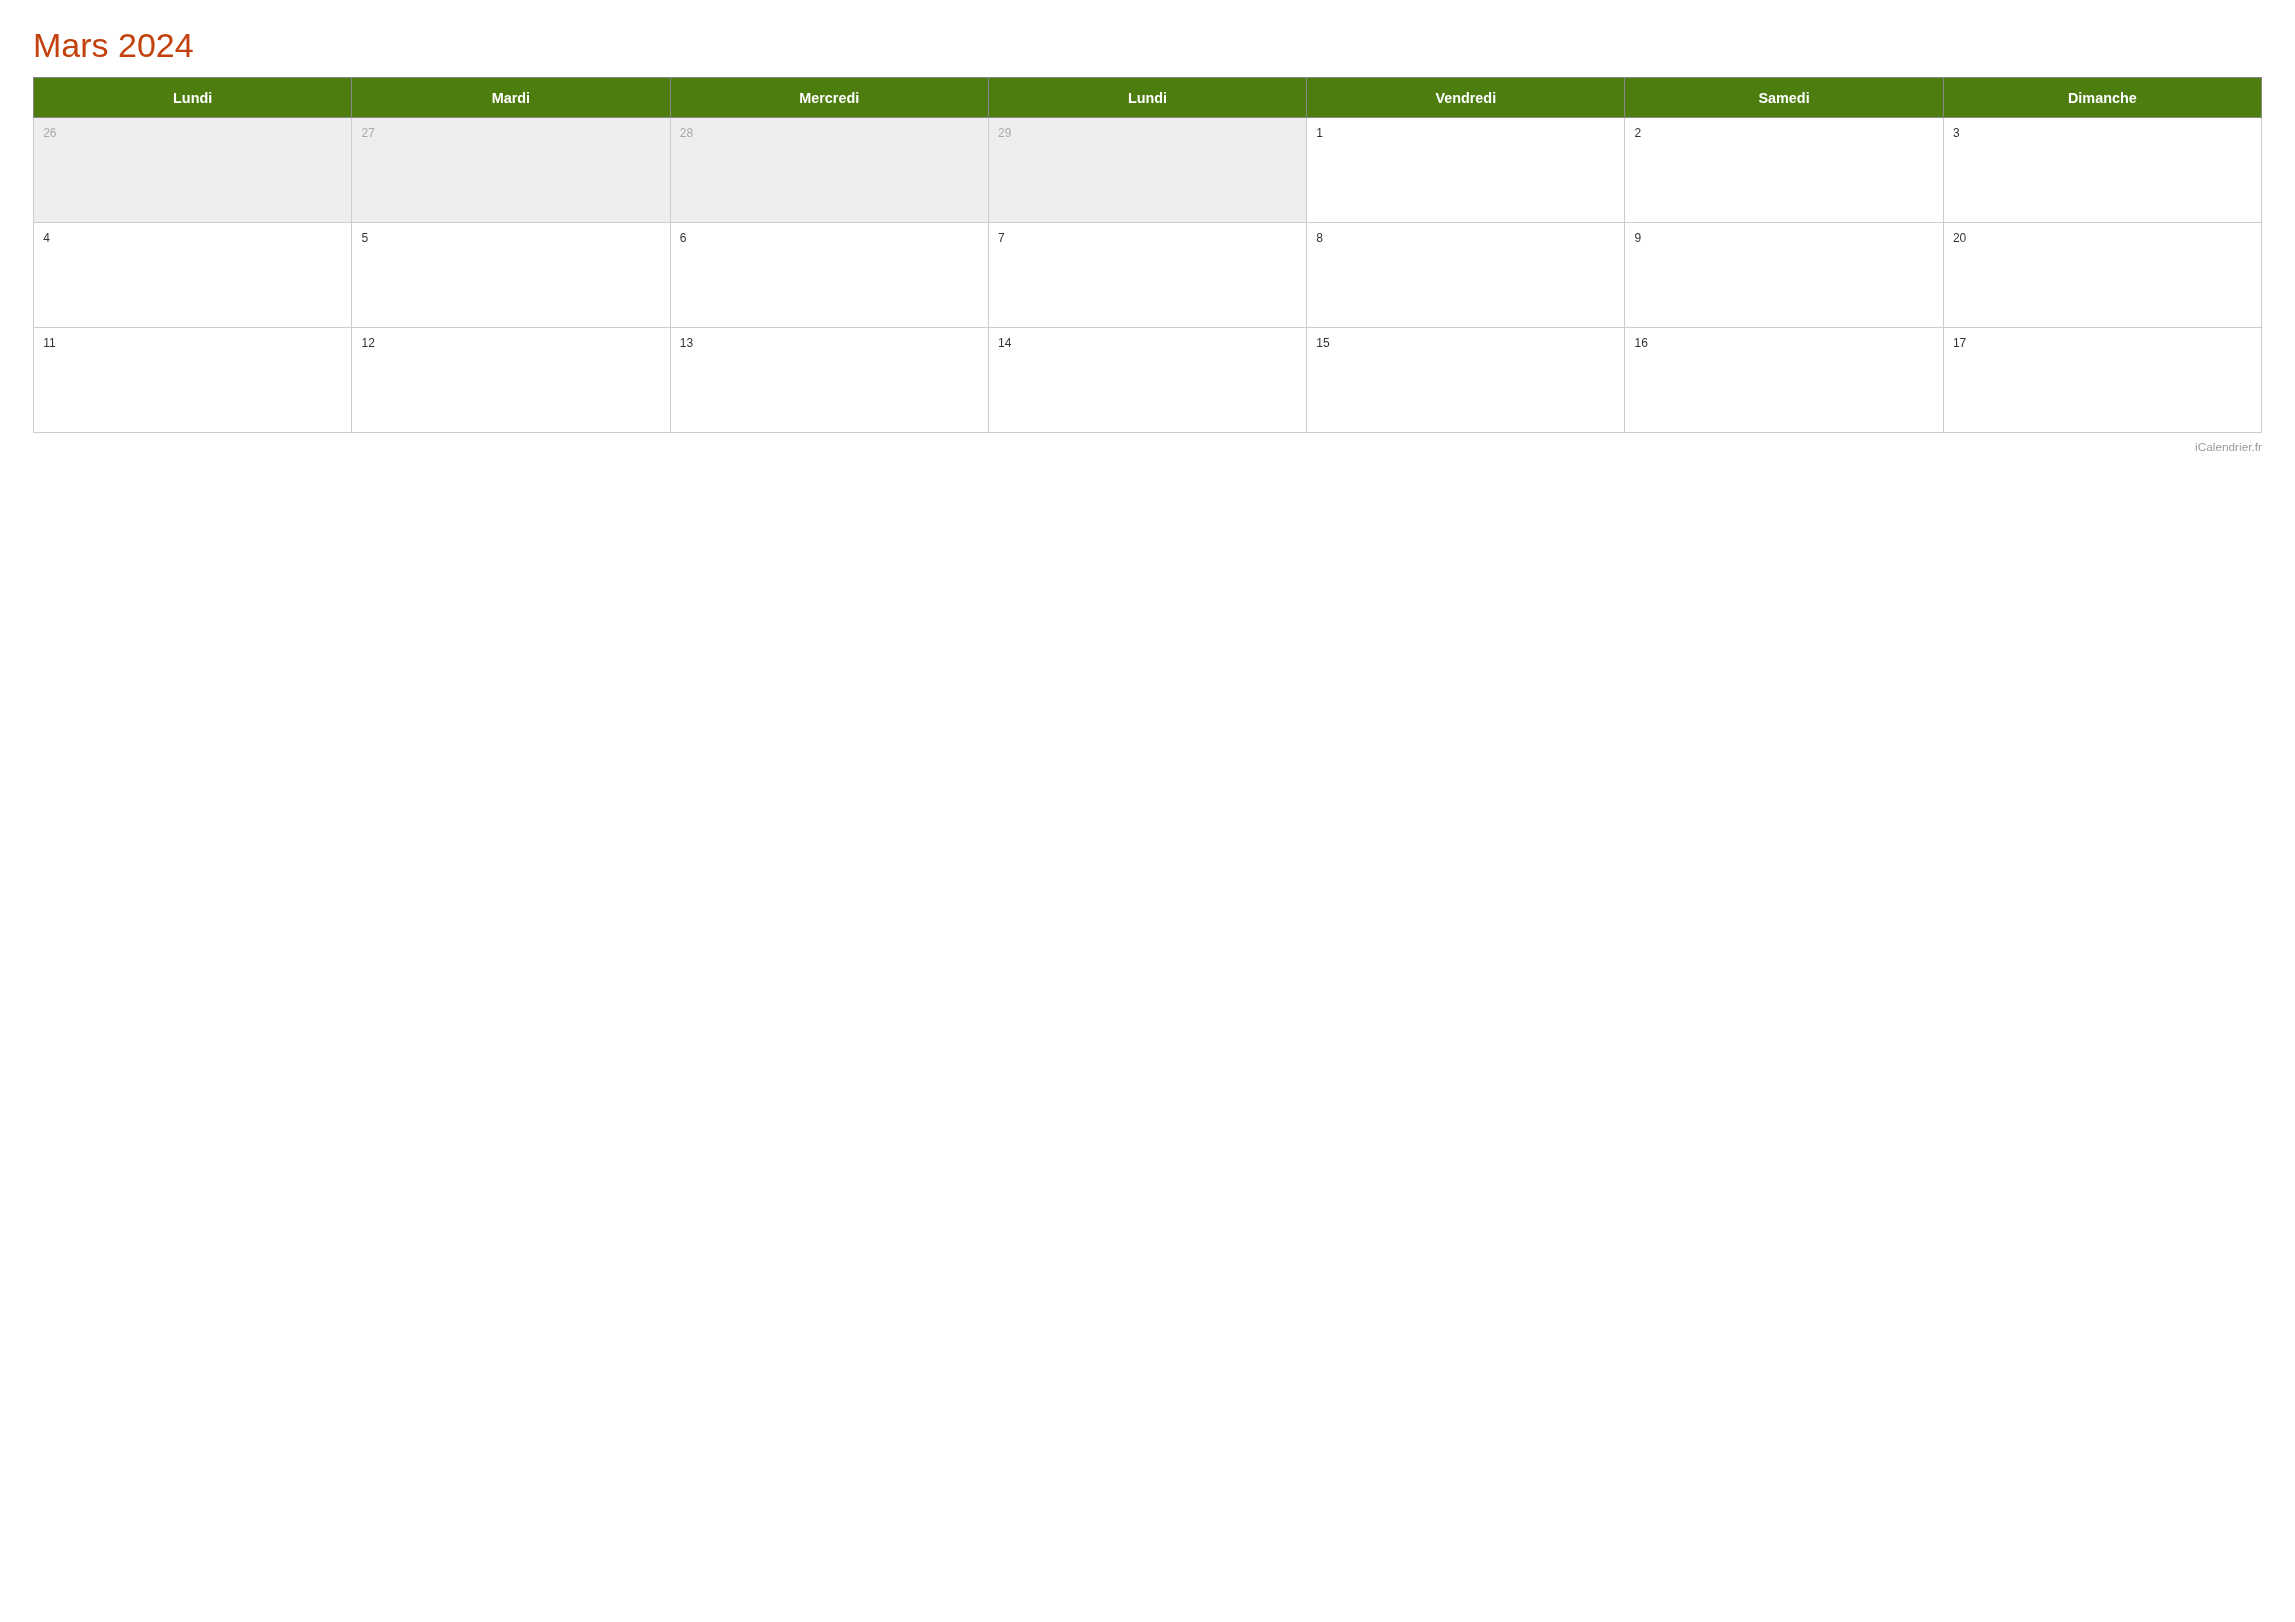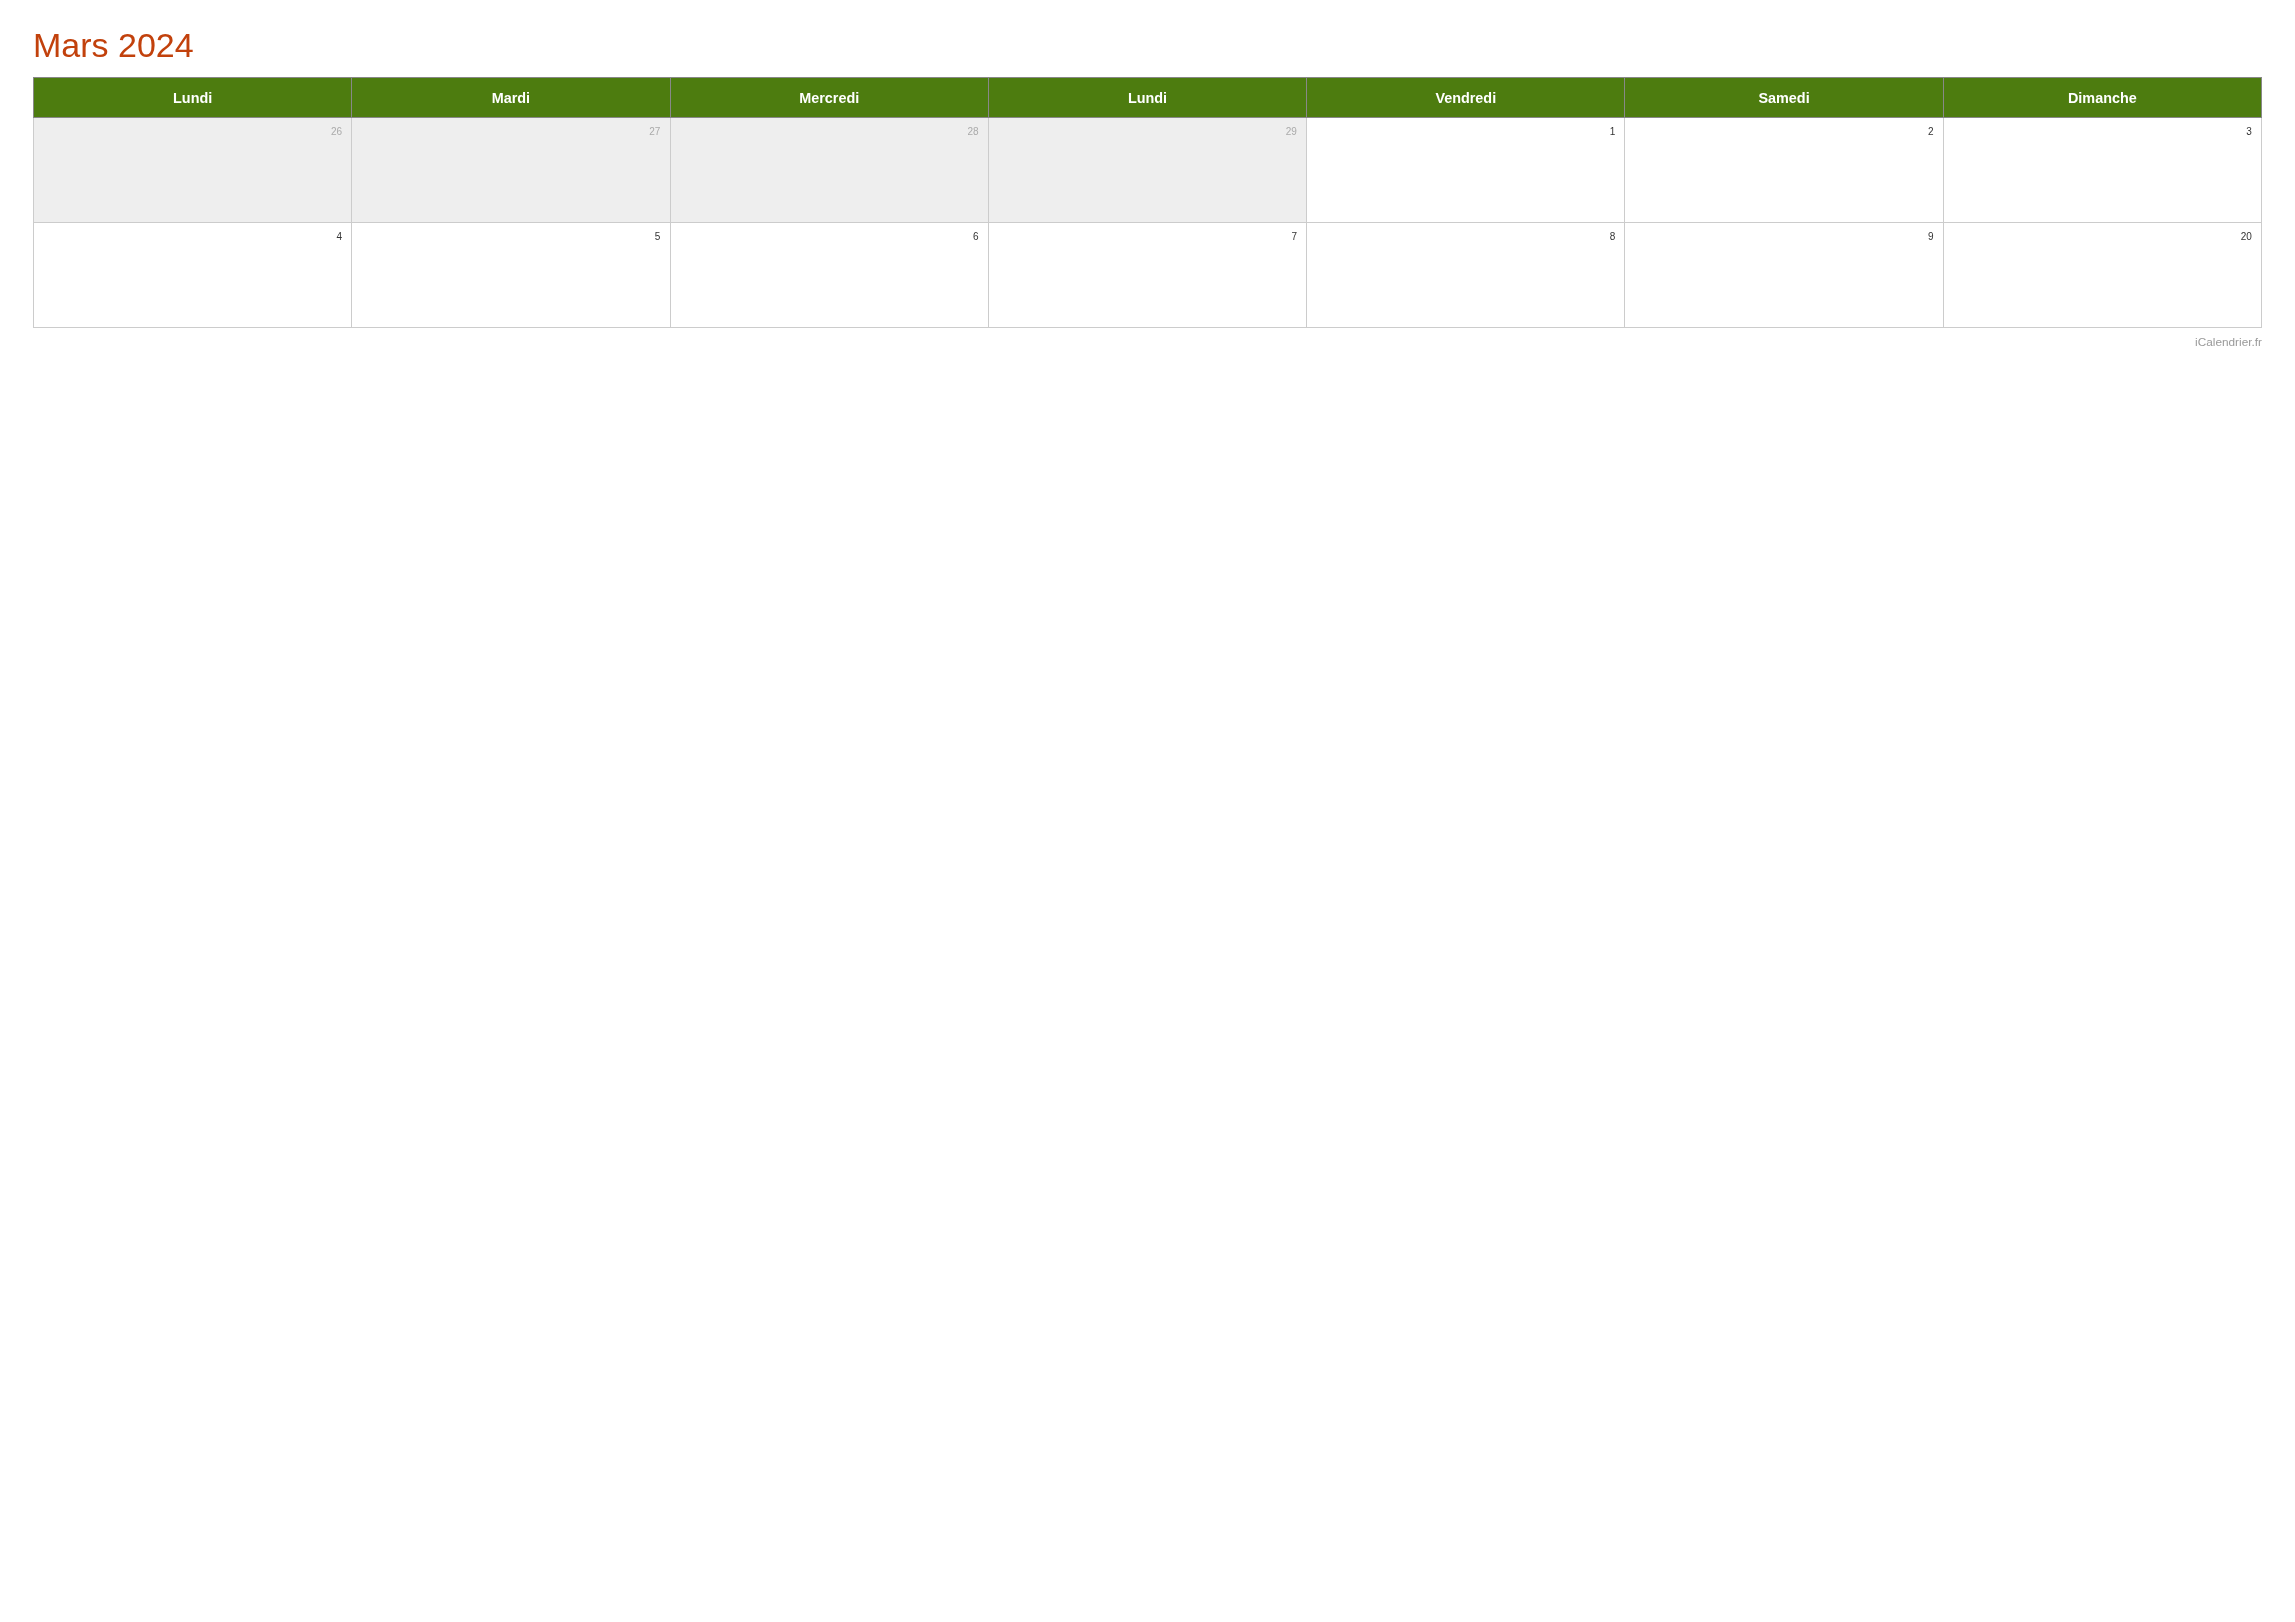--- a/index.html
+++ b/index.html
@@ -37,24 +37,23 @@
       text-align: center;
       padding: 11.8px 6.5px;
       border: 0.7px solid #888888;
     }
 
     .calendar-table tbody tr td {
       border: 0.7px solid #cccccc;
       vertical-align: top;
       height: 105px;
       padding: 7.9px 9.2px;
-      font-size: 10px;
+      font-size: 12px;
       color: #333333;
       background-color: #ffffff;
-      text-align: right;
     }
 
     .calendar-table tbody tr td.outside-month {
       background-color: #eeeeee;
       color: #aaaaaa;
     }
 
     .footer {
       text-align: right;
       margin-top: 6.5px;
@@ -91,17 +90,26 @@
       </tr>
       <tr>
         <td>4</td>
         <td>5</td>
         <td>6</td>
         <td>7</td>
         <td>8</td>
         <td>9</td>
         <td>20</td>
       </tr>
+      <tr>
+        <td>11</td>
+        <td>12</td>
+        <td>13</td>
+        <td>14</td>
+        <td>15</td>
+        <td>16</td>
+        <td>17</td>
+      </tr>
     </tbody>
 </table>
 
 <div class="footer">iCalendrier.fr</div>
 
 
 </body></html>

